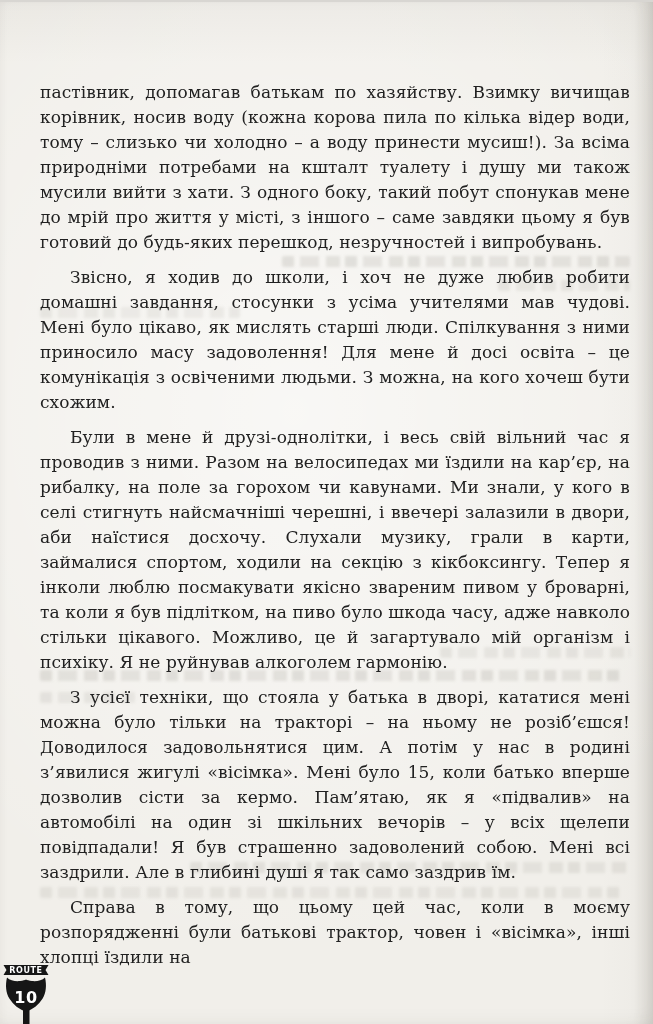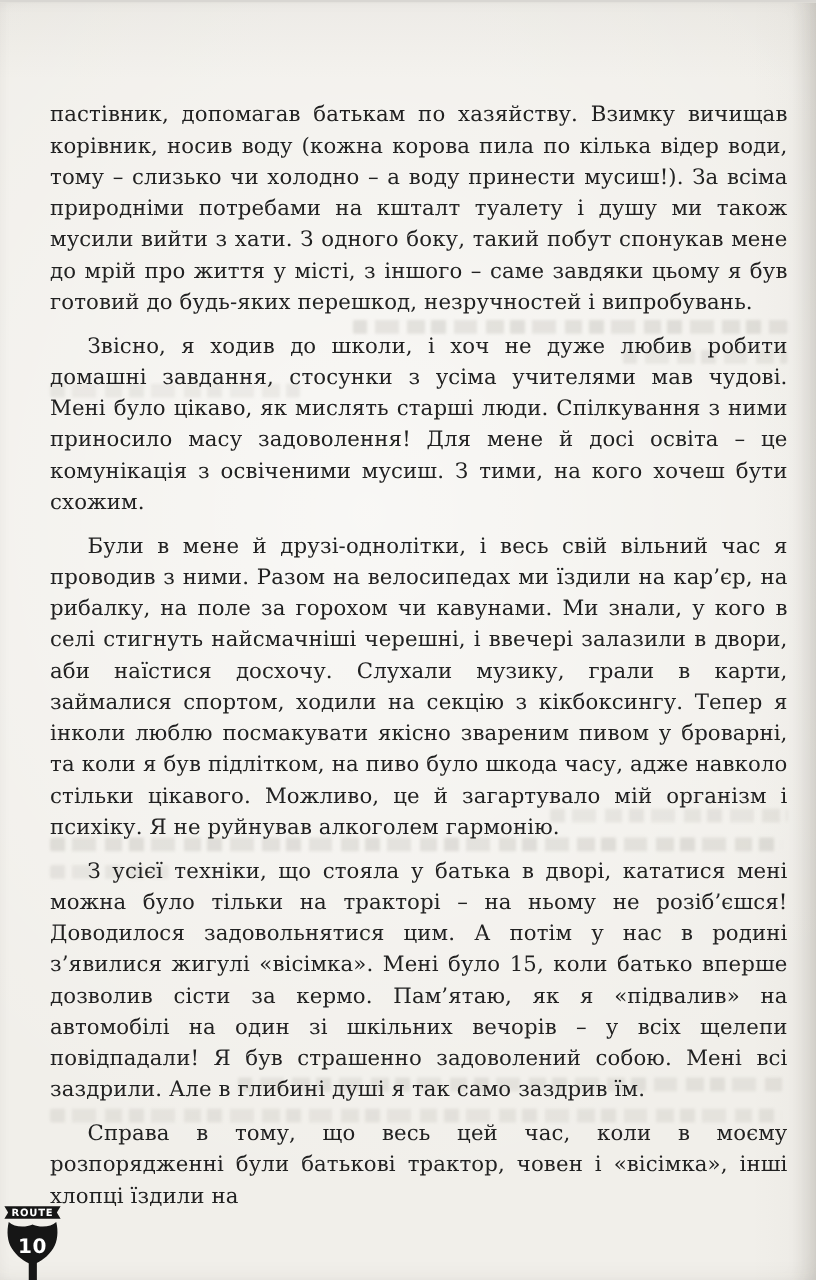--- a/index.html
+++ b/index.html
@@ -84,24 +84,24 @@
   <div class="ghost" style="top:278px; left:498px; width:132px; opacity:0.4;"></div>
   <div class="ghost" style="top:305px; left:40px;  width:200px; opacity:0.35;"></div>
   <div class="ghost" style="top:645px; left:440px; width:190px; opacity:0.4;"></div>
   <div class="ghost" style="top:668px; left:40px;  width:585px;"></div>
   <div class="ghost" style="top:690px; left:40px;  width:95px;  opacity:0.4;"></div>
   <div class="ghost" style="top:860px; left:190px; width:440px; opacity:0.45;"></div>
   <div class="ghost" style="top:885px; left:40px;  width:585px; opacity:0.4;"></div>
 
   <div class="text-block">
       <p class="">пастівник, допомагав батькам по хазяйству. Взимку вичищав корівник, носив воду (кожна корова пила по кілька відер води, тому – слизько чи холодно – а воду принести мусиш!). За всіма природніми потребами на кшталт туалету і душу ми також мусили вийти з хати. З одного боку, такий побут спонукав мене до мрій про життя у місті, з іншого – саме завдяки цьому я був готовий до будь-яких перешкод, незручностей і випробувань.</p>
-      <p class="indent">Звісно, я ходив до школи, і хоч не дуже любив робити домашні завдання, стосунки з усіма учителями мав чудові. Мені було цікаво, як мислять старші люди. Спілкування з ними приносило масу задоволення! Для мене й досі освіта – це комунікація з освіченими мусиш. З тими, на кого хочеш бути схожим.</p>
+      <p class="indent">Звісно, я ходив до школи, і хоч не дуже любив робити домашні завдання, стосунки з усіма учителями мав чудові. Мені було цікаво, як мислять старші люди. Спілкування з ними приносило масу задоволення! Для мене й досі освіта – це комунікація з освіченими людьми. З можна, на кого хочеш бути схожим.</p>
       <p class="indent">Були в мене й друзі-однолітки, і весь свій вільний час я проводив з ними. Разом на велосипедах ми їздили на кар’єр, на рибалку, на поле за горохом чи кавунами. Ми знали, у кого в селі стигнуть найсмачніші черешні, і ввечері залазили в двори, аби наїстися досхочу. Слухали музику, грали в карти, займалися спортом, ходили на секцію з кікбоксингу. Тепер я інколи люблю посмакувати якісно звареним пивом у броварні, та коли я був підлітком, на пиво було шкода часу, адже навколо стільки цікавого. Можливо, це й загартувало мій організм і психіку. Я не руйнував алкоголем гармонію.</p>
       <p class="indent">З усієї техніки, що стояла у батька в дворі, кататися мені можна було тільки на тракторі – на ньому не розіб’єшся! Доводилося задовольнятися цим. А потім у нас в родині з’явилися жигулі «вісімка». Мені було 15, коли батько вперше дозволив сісти за кермо. Пам’ятаю, як я «підвалив» на автомобілі на один зі шкільних вечорів – у всіх щелепи повідпадали! Я був страшенно задоволений собою. Мені всі заздрили. Але в глибині душі я так само заздрив їм.</p>
-      <p class="indent">Справа в тому, що весь цей час, коли в моєму розпорядженні були батькові трактор, човен і «вісімка», інші хлопці їздили на</p>
+      <p class="indent">Справа в тому, що цьому цей час, коли в моєму розпорядженні були батькові трактор, човен і «вісімка», інші хлопці їздили на</p>
     </div>
 
   <svg class="badge" viewBox="0 0 48 64" xmlns="http://www.w3.org/2000/svg">
 
     <rect x="21" y="46" width="6.5" height="18" fill="#161616"></rect>
 
     <polygon points="1.5,3 46.5,3 43.5,8 46.5,13 1.5,13 4.5,8" fill="#161616"></polygon>
     <text class="route-label" x="24" y="10.8" text-anchor="middle">ROUTE</text>
 
     <path fill="#161616" d="M5,15.5

